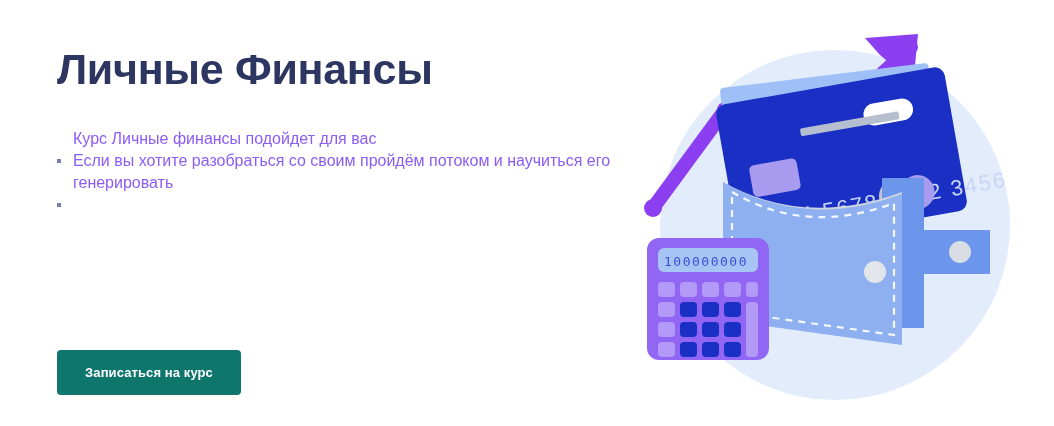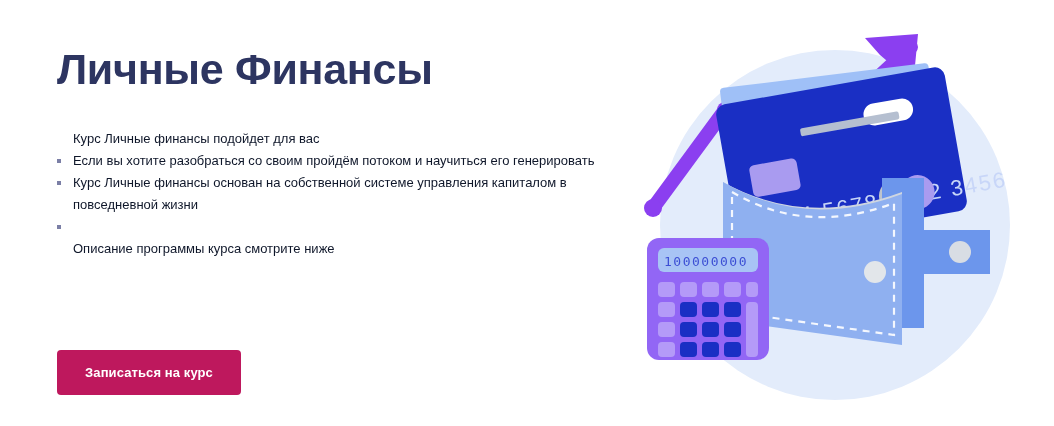--- a/index.html
+++ b/index.html
@@ -43,23 +43,23 @@
     letter-spacing: -0.3px;
     color: #2d3561;
     white-space: nowrap;
   }
 
   .copy-block {
     position: absolute;
     left: 0;
     top: 128px;
     width: 565px;
-    font-size: 13px;
+    font-size: 16px;
     line-height: 22px;
-    color: #0f172a;
+    color: #8b5cf6;
   }
 
   .intro-line {
     padding-left: 16px;
     margin-bottom: 0px;
   }
 
   .bullet-list {
     list-style: none;
     margin: 0;
@@ -85,21 +85,21 @@
     padding-left: 16px;
     margin-top: 22px;
   }
 
   .cta-button {
     position: absolute;
     left: 0;
     top: 350px;
     width: 184px;
     height: 45px;
-    background: #be185d;
+    background: #0f766e;
     border: none;
     border-radius: 4px;
     color: #ffffff;
     font-size: 13px;
     font-weight: 700;
     font-family: "Liberation Sans", "DejaVu Sans", sans-serif;
     cursor: pointer;
     display: flex;
     align-items: center;
     justify-content: center;
@@ -131,28 +131,26 @@
       <ul class="bullet-list">
         <li class="bullet-item">
           <span class="marker"></span>
           <span>Если вы хотите разобраться со своим пройдём потоком и научиться его генерировать</span>
         </li>
         <li class="bullet-item">
           <span class="marker"></span>
         </li>
         <li class="bullet-item">
           <span class="marker"></span>
-          <span>Курс Личные финансы основан на собственной системе управления капиталом в повседневной жизни</span>
         </li>
         <li class="bullet-item">
           <span class="marker"></span>
         </li>
       </ul>
 
-      <div class="outro-line">Описание программы курса смотрите ниже</div>
     </div>
 
     <button class="cta-button">Записаться на курс</button>
   </div>
 
   <div class="illustration">
     <svg width="434" height="426" viewBox="0 0 434 426" xmlns="http://www.w3.org/2000/svg">
       <defs>
         <clipPath id="wallet-pocket-clip">
           <path d="M105 170 L105 330 L275 330 L275 170 Z"></path>

